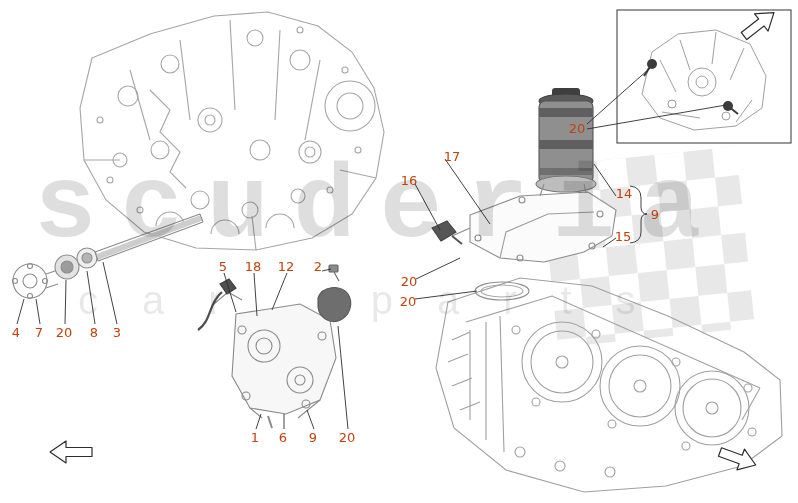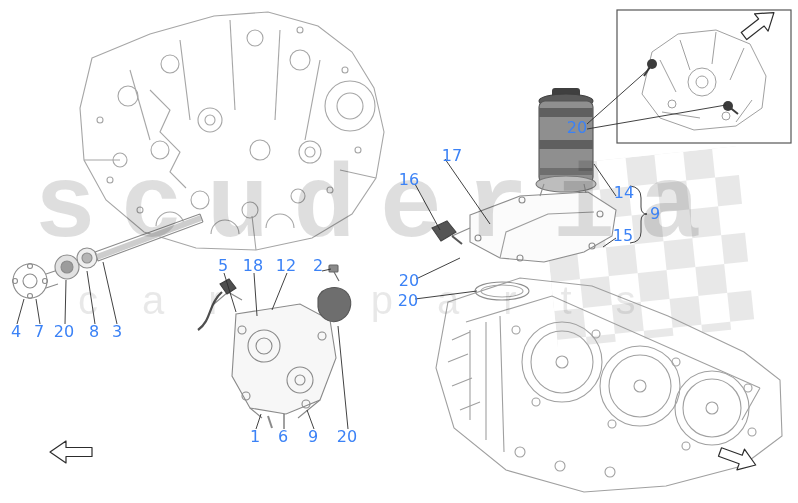--- a/index.html
+++ b/index.html
@@ -21,21 +21,21 @@
     pointer-events:none;
   }
   .wm2{
     position:absolute;left:78px;top:280px;white-space:nowrap;
     font-family:"Liberation Sans", sans-serif;font-weight:400;
     font-size:40px;letter-spacing:44px;word-spacing:50px;color:rgba(0,0,0,0.09);line-height:1;
     pointer-events:none;
   }
   .co{
     position:absolute;transform:translate(-50%,-50%);
-    font-size:16px;color:#3b82f6;line-height:1;
+    font-size:13px;color:#c2410c;line-height:1;
   }
 </style>
 </head>
 <body>
 
 <div class="stage">
 
   <div class="checker"></div>
 
   <svg class="art" width="798" height="503" viewBox="0 0 798 503">

